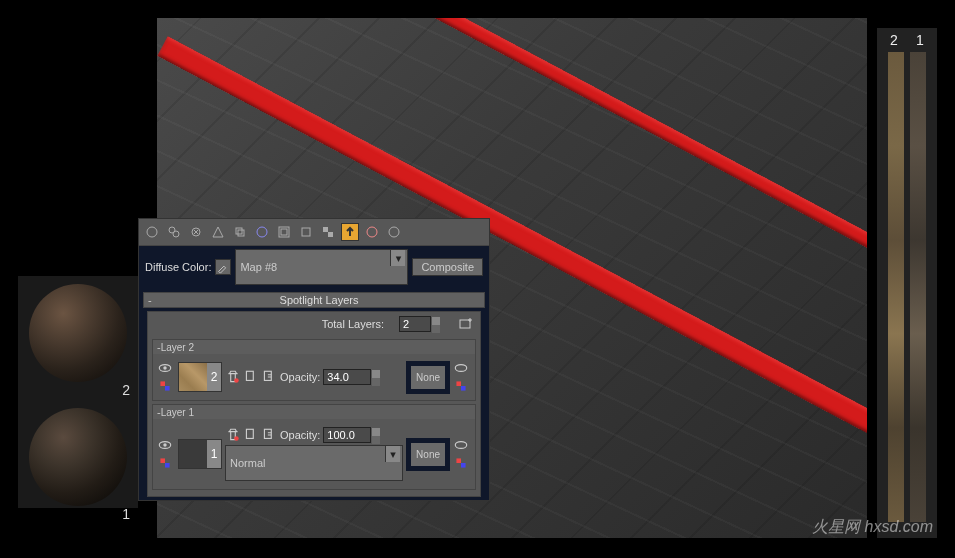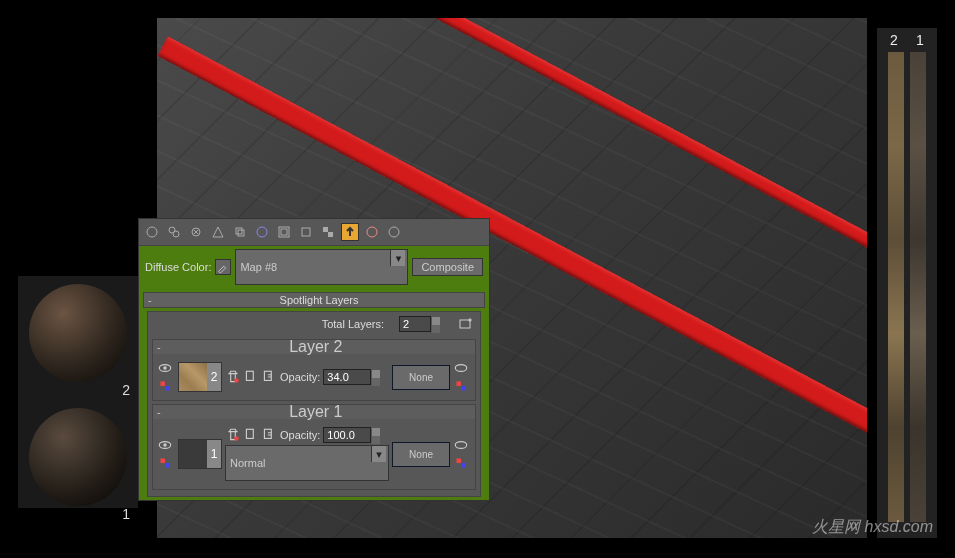--- a/index.html
+++ b/index.html
@@ -74,21 +74,21 @@
 .strip { width: 16px; height: 100%; }
 .strip.a { background: linear-gradient(180deg, #6b5a3e 0%, #7a6847 20%, #5d4e38 40%, #8a7550 60%, #4e4230 80%, #6b5a3e 100%); }
 .strip.b { background: linear-gradient(180deg, #4a4238 0%, #5a5044 20%, #3d3730 40%, #6a5e4e 60%, #3a342c 80%, #4a4238 100%); }
 
 
 .panel {
   position: absolute;
   left: 138px;
   top: 218px;
   width: 352px;
-  background: #4d7c0f;
+  background: #0f172a;
   border: 1px solid #333;
   font-size: 11px;
 }
 .toolbar {
   display: flex;
   gap: 4px;
   padding: 4px;
   background: #575757;
   border-bottom: 1px solid #444;
 }
@@ -191,21 +191,21 @@
 .spinner.op { width: 48px; }
 .add-icon { width: 16px; height: 16px; margin-left: 12px; }
 
 .layer-head {
   display: flex;
   align-items: center;
   background: #5d5d5d;
   height: 14px;
   padding: 0 4px;
 }
-.layer-head .t { flex: 1; text-align: center; font-size: 16px; }
+.layer-head .t { flex: 1; font-size: 10px; }
 
 .layer-content {
   padding: 4px;
 }
 .layer-row {
   display: flex;
   align-items: center;
   gap: 3px;
   margin: 2px 0;
 }
@@ -235,22 +235,22 @@
 }
 .left-icons {
   display: flex;
   flex-direction: column;
   gap: 2px;
   margin-right: 2px;
 }
 .icon-pair { display: flex; gap: 2px; }
 .none-btn {
   background: #6a6a6a;
-  border: 1px solid #0f172a;
-  padding: 6px 16px;
+  border: 5px solid #0f172a;
+  padding: 6px 5px;
   font-size: 10px;
   text-align: right;
 }
 
 .watermark {
   position: absolute;
   right: 22px;
   bottom: 20px;
   color: rgba(255,255,255,0.5);
   font-size: 16px;

